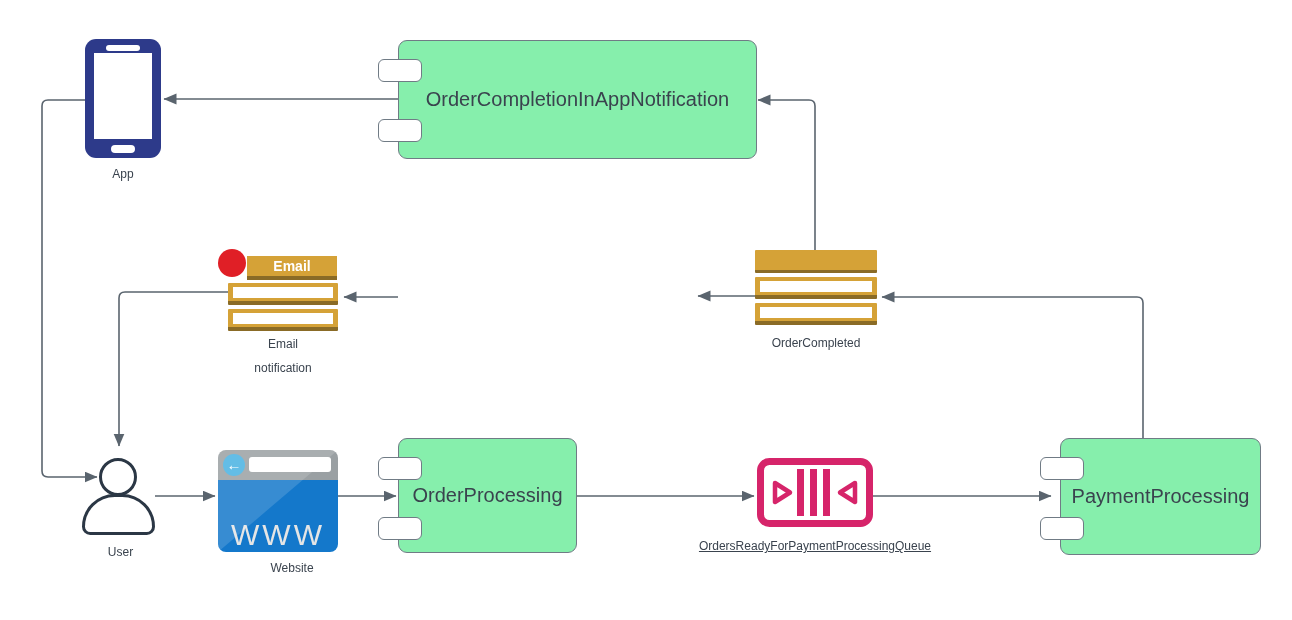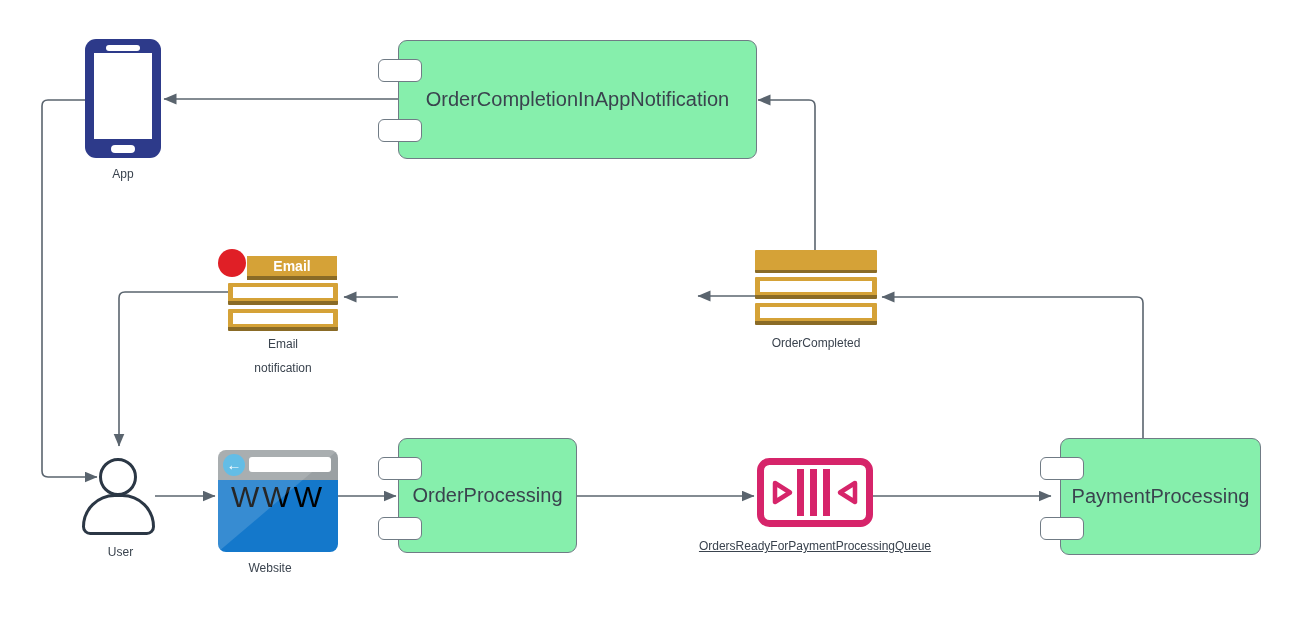--- a/index.html
+++ b/index.html
@@ -34,21 +34,21 @@
   .torso{position:absolute;left:0;top:36px;width:73px;height:41px;box-sizing:border-box;
          border:3.5px solid var(--dark-outline,#2b3745);border-radius:36px 36px 9px 9px;background:#fff;}
   
   .website-icon{position:absolute;left:218px;top:450px;width:120px;height:102px;
                 border-radius:8px;overflow:hidden;}
   .wb-bar{height:30px;background:var(--gray-bar,#9aa0a3);position:relative;}
   .wb-back{position:absolute;left:5px;top:4px;width:22px;height:22px;border-radius:50%;
            background:var(--blue-light,#48b2e2);color:#fff;font-size:15px;line-height:22px;
            text-align:center;font-weight:bold;}
   .wb-addr{position:absolute;left:31px;top:7px;right:7px;height:15px;background:#fff;border-radius:3px;}
-  .wb-body{height:72px;background:var(--blue,#1478cb);color:#000000;display:flex;align-items:flex-start;
+  .wb-body{height:72px;background:var(--blue,#1478cb);color:#e5e5e5;display:flex;align-items:flex-end;
            justify-content:center;font-size:30px;letter-spacing:3px;}
   .wb-gloss{position:absolute;inset:0;background:rgba(255,255,255,.15);
             clip-path:polygon(0 0,100% 0,0 100%);pointer-events:none;}
   
   .topic{position:absolute;}
   .tbar{position:relative;height:18px;background:var(--gold,#d5a237);
         border-bottom:4px solid var(--gold-dark,#8a6b26);margin-bottom:4px;border-radius:1px;}
   .tbar.hollow::after{content:"";position:absolute;left:5px;right:5px;top:4px;bottom:3px;background:#fff;}
   .tbar.solid{height:20px;border-bottom-width:3px;}
   .banner{position:relative;margin-left:19px;width:90px;height:20px;background:var(--gold,#d5a237);
@@ -126,21 +126,21 @@
   <div class="website-icon">
     <div class="wb-bar">
       <span class="wb-back">←</span>
       <span class="wb-addr"></span>
     </div>
     <div class="wb-body">
       <span>WWW</span>
     </div>
     <span class="wb-gloss"></span>
   </div>
-  <div class="icon-label" style="left:200px;top:556px;width:140px;">Website</div>
+  <div class="icon-label" style="left:222px;top:556px;width:140px;">Website</div>
 
   <div class="component" style="left:398px;top:438px;width:177px;height:113px;">
     <span class="port p1"></span>
     <span class="port p2"></span>
     <span>OrderProcessing</span>
   </div>
 
   <svg class="queue-icon" width="116" height="69" viewBox="0 0 116 69">
     <rect class="stroke" x="3.5" y="3.5" width="109" height="62" rx="9" fill="#fff" stroke-width="7"></rect>
     <path class="stroke" d="M18,25 L33,34.5 L18,44 Z" fill="none" stroke-width="4.5" stroke-linejoin="round"></path>

